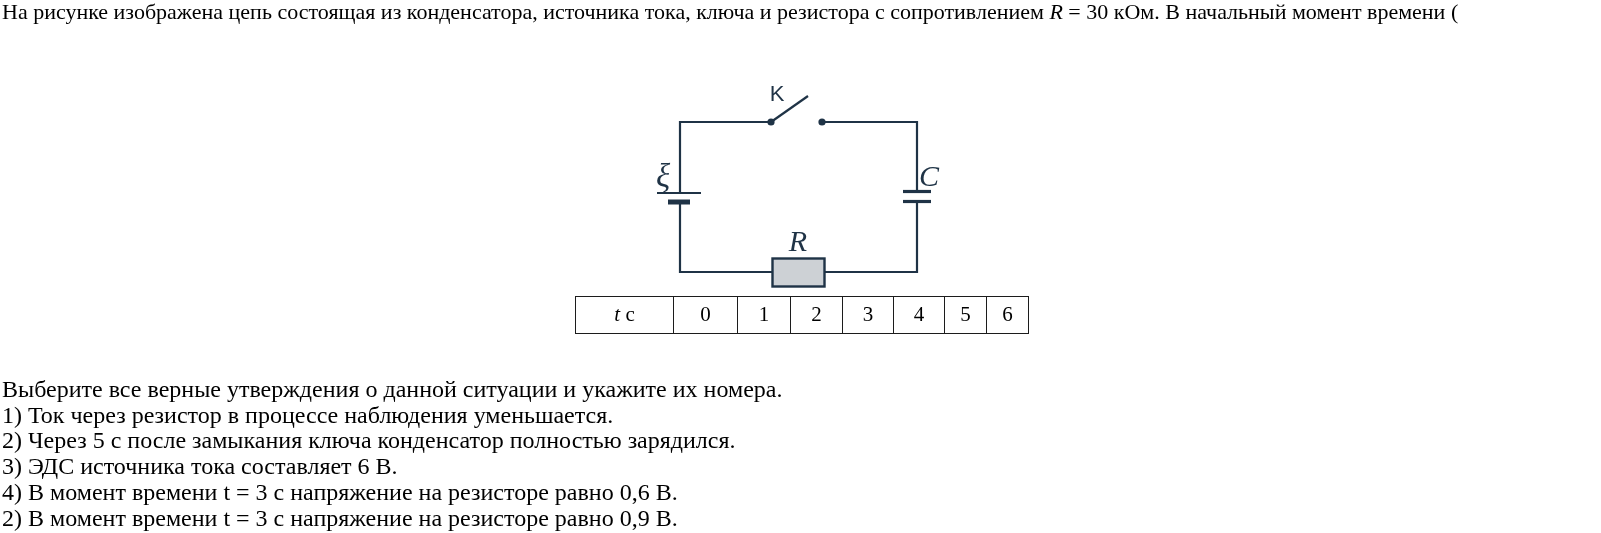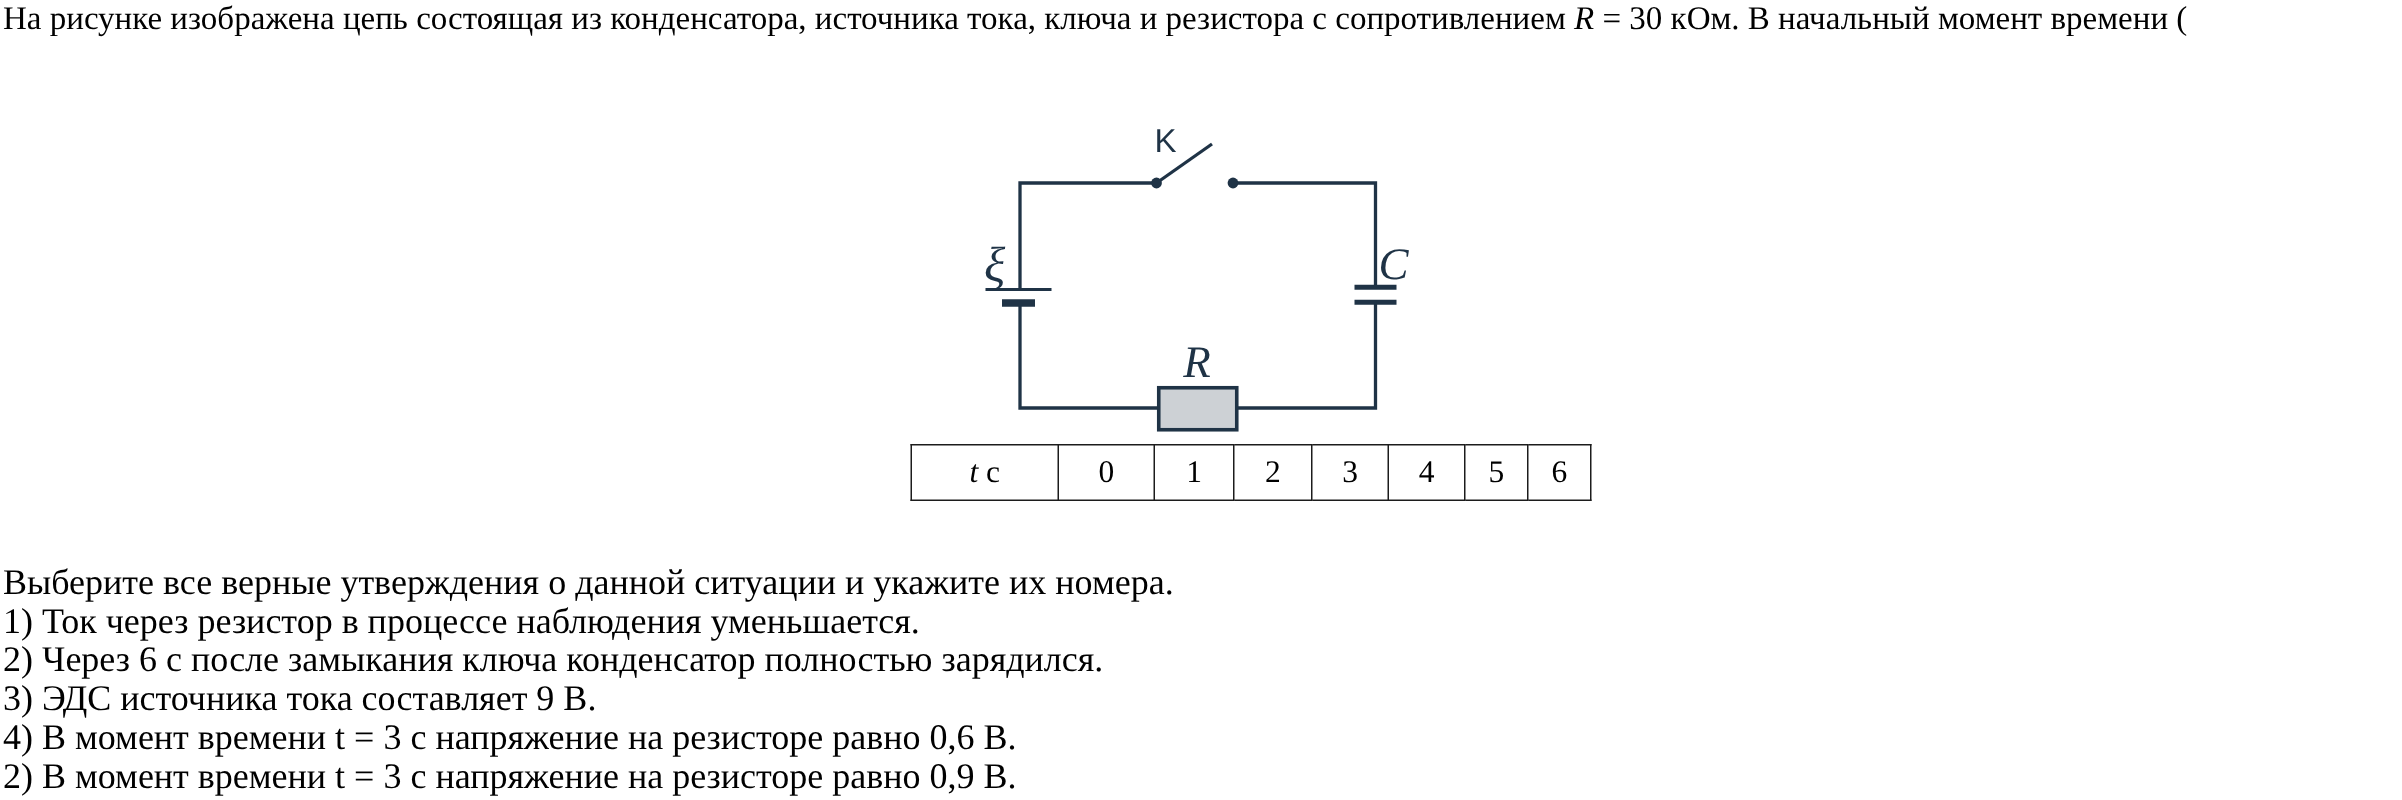--- a/index.html
+++ b/index.html
@@ -86,21 +86,20 @@
     font-size: 33px;
   }
   .meas-table {
     position: absolute;
     left: 575px;
     top: 296px;
     border-collapse: collapse;
     table-layout: fixed;
     font-size: 21px;
     color: #000;
-    margin-left: 32px;
   }
   .meas-table td {
     border: 1.6px solid #1c1c1c;
     text-align: center;
     vertical-align: middle;
     padding: 0;
     height: 35.5px;
     overflow: hidden;
   }
   .question {
@@ -165,17 +164,17 @@
       <td>4</td>
       <td>5</td>
       <td>6</td>
     </tr>
   </tbody>
 </table>
 
 <div class="question">
   <div class="line">Выберите все верные утверждения о данной ситуации и укажите их номера.</div>
   <div class="line">1) Ток через резистор в процессе наблюдения уменьшается.</div>
-  <div class="line">2) Через 6 с после замыкания ключа конденсатор полностью зарядился.</div>
-  <div class="line">3) ЭДС источника тока составляет 9 В.</div>
+  <div class="line">2) Через 5 с после замыкания ключа конденсатор полностью зарядился.</div>
+  <div class="line">3) ЭДС источника тока составляет 6 В.</div>
   <div class="line">4) В момент времени t = 3 с напряжение на резисторе равно 0,6 В.</div>
   <div class="line">2) В момент времени t = 3 с напряжение на резисторе равно 0,9 В.</div>
 </div>
 
 </body></html>

